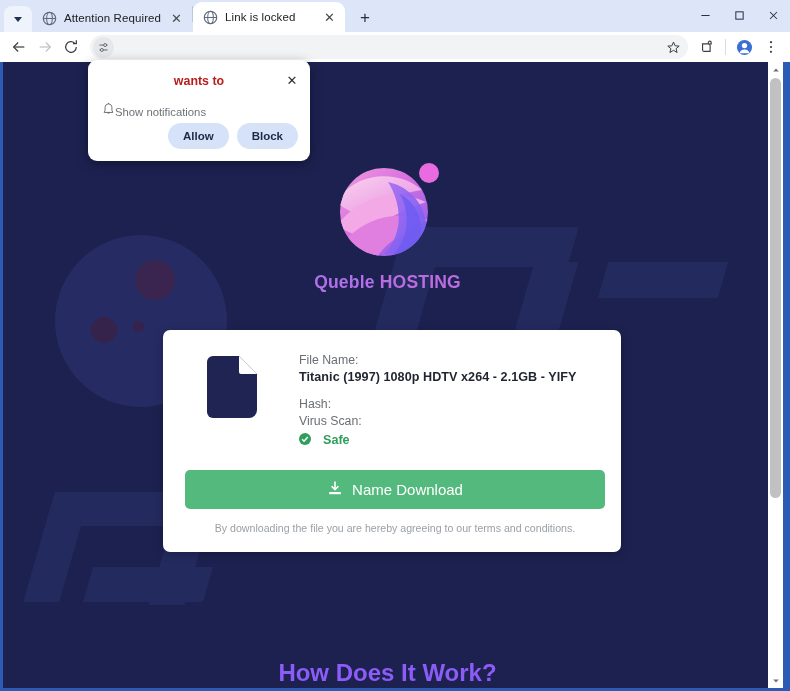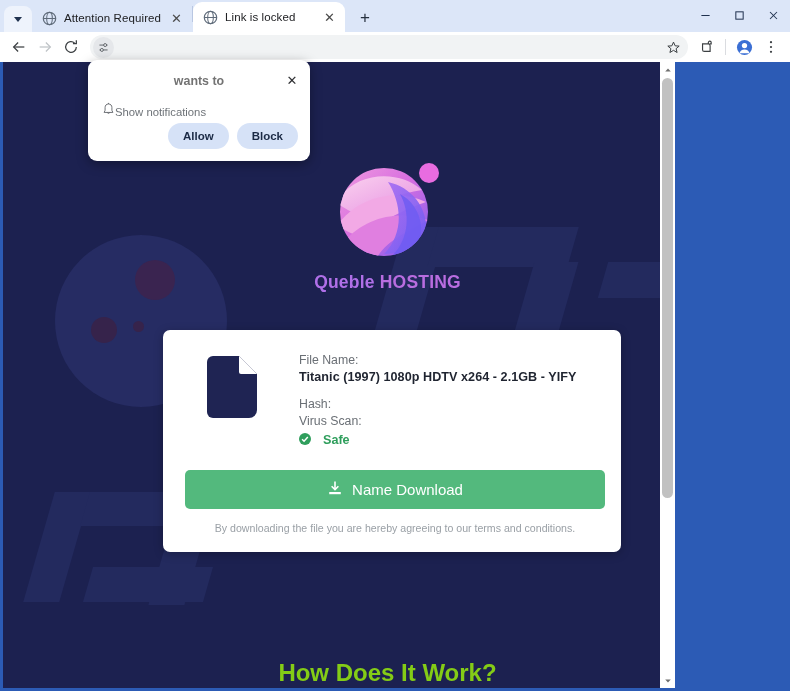--- a/index.html
+++ b/index.html
@@ -154,21 +154,21 @@
   .tb-divider {
     width: 1px; height: 16px;
     background: #dadce0;
     margin: 0 4px;
   }
 
   
   .viewport {
     position: absolute;
     left: 3px; top: 62px;
-    width: 672px; height: 626px;
+    width: 780px; height: 626px;
     background: #1c2150;
     overflow: hidden;
   }
   .page {
     position: absolute;
     left: 0; top: 0;
     width: 769px; height: 626px;
     background: #1c2150;
     overflow: hidden;
   }
@@ -300,21 +300,21 @@
     font-size: 10.6px;
     color: #9aa0a6;
   }
 
   
   .hiw-title {
     position: absolute;
     left: 0; top: 597px;
     width: 769px;
     text-align: center;
-    color: #84cc16;
+    color: #8b5cf6;
     font-size: 24px;
     font-weight: bold;
   }
 
   
   .scrollbar {
     position: absolute;
     right: 0; top: 0;
     width: 15px; height: 626px;
     background: #ffffff;
@@ -346,21 +346,21 @@
     z-index: 50;
     box-sizing: border-box;
   }
   .perm-title {
     position: absolute;
     left: 0; top: 14px;
     width: 222px;
     text-align: center;
     font-size: 12.4px;
     font-weight: bold;
-    color: #737373;
+    color: #b91c1c;
   }
   .perm-close {
     position: absolute;
     right: 10px; top: 12px;
     width: 16px; height: 16px;
     display: flex; align-items: center; justify-content: center;
     color: #303134;
     font-size: 13px;
   }
   .perm-row {

